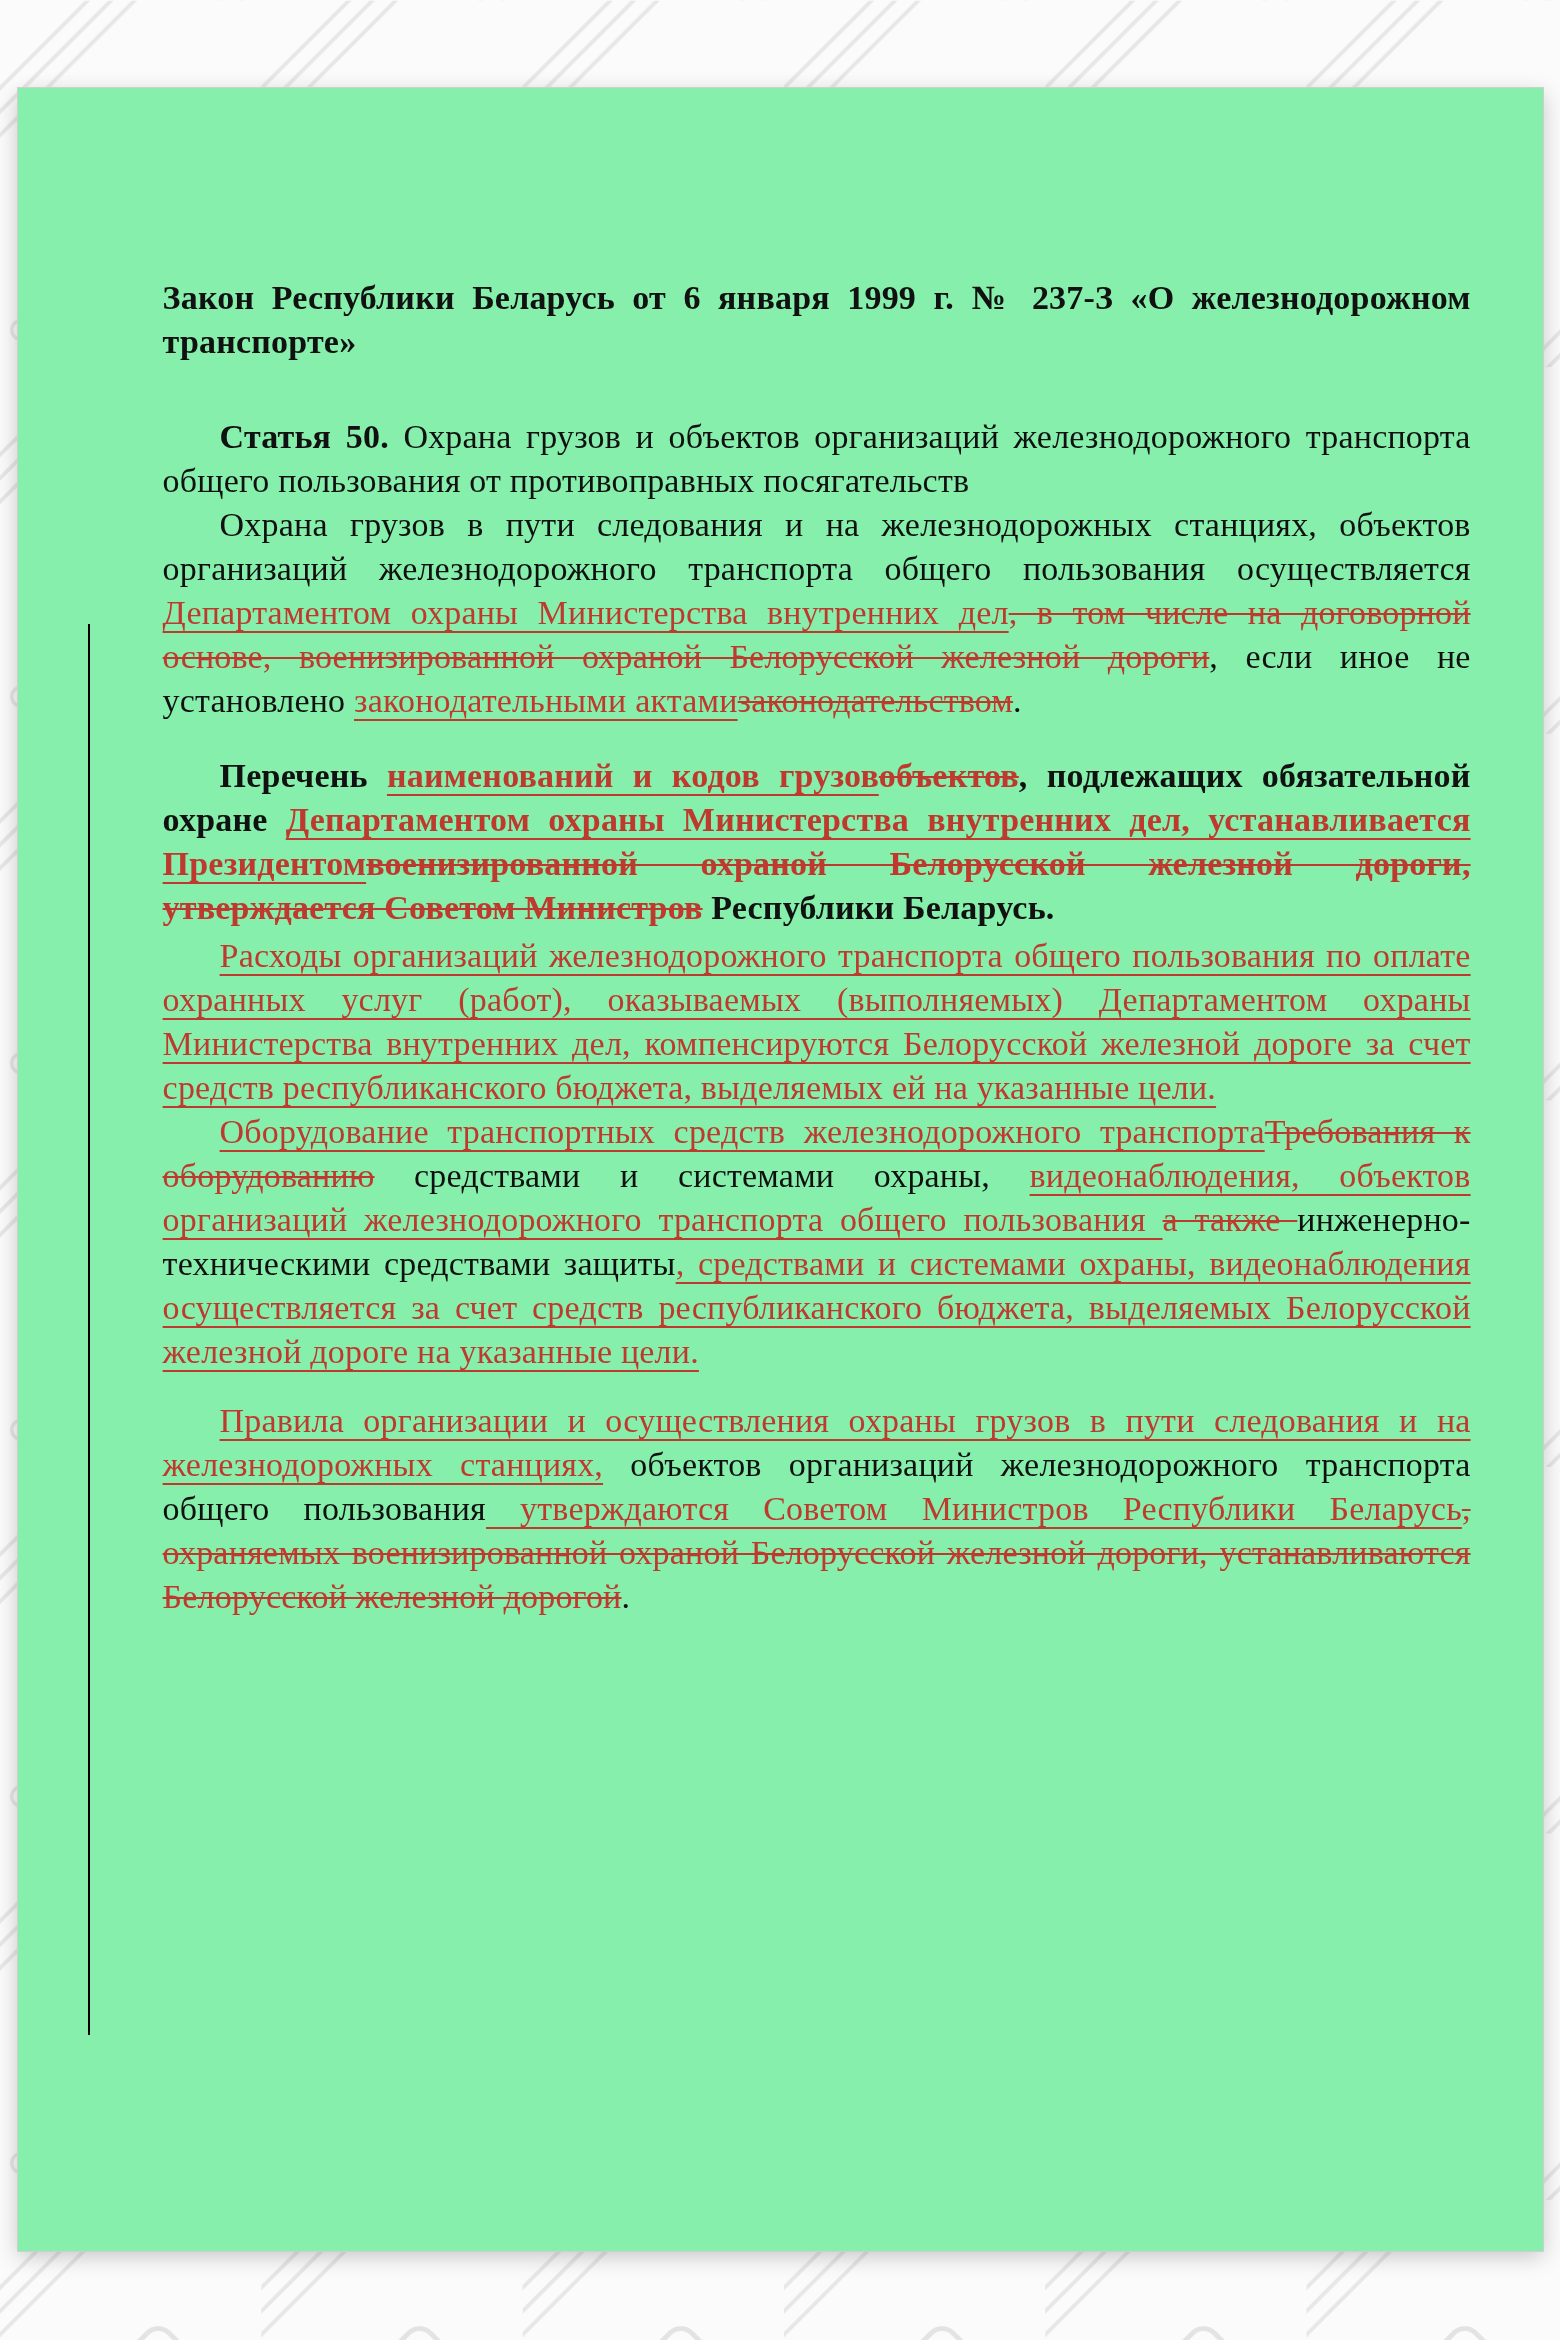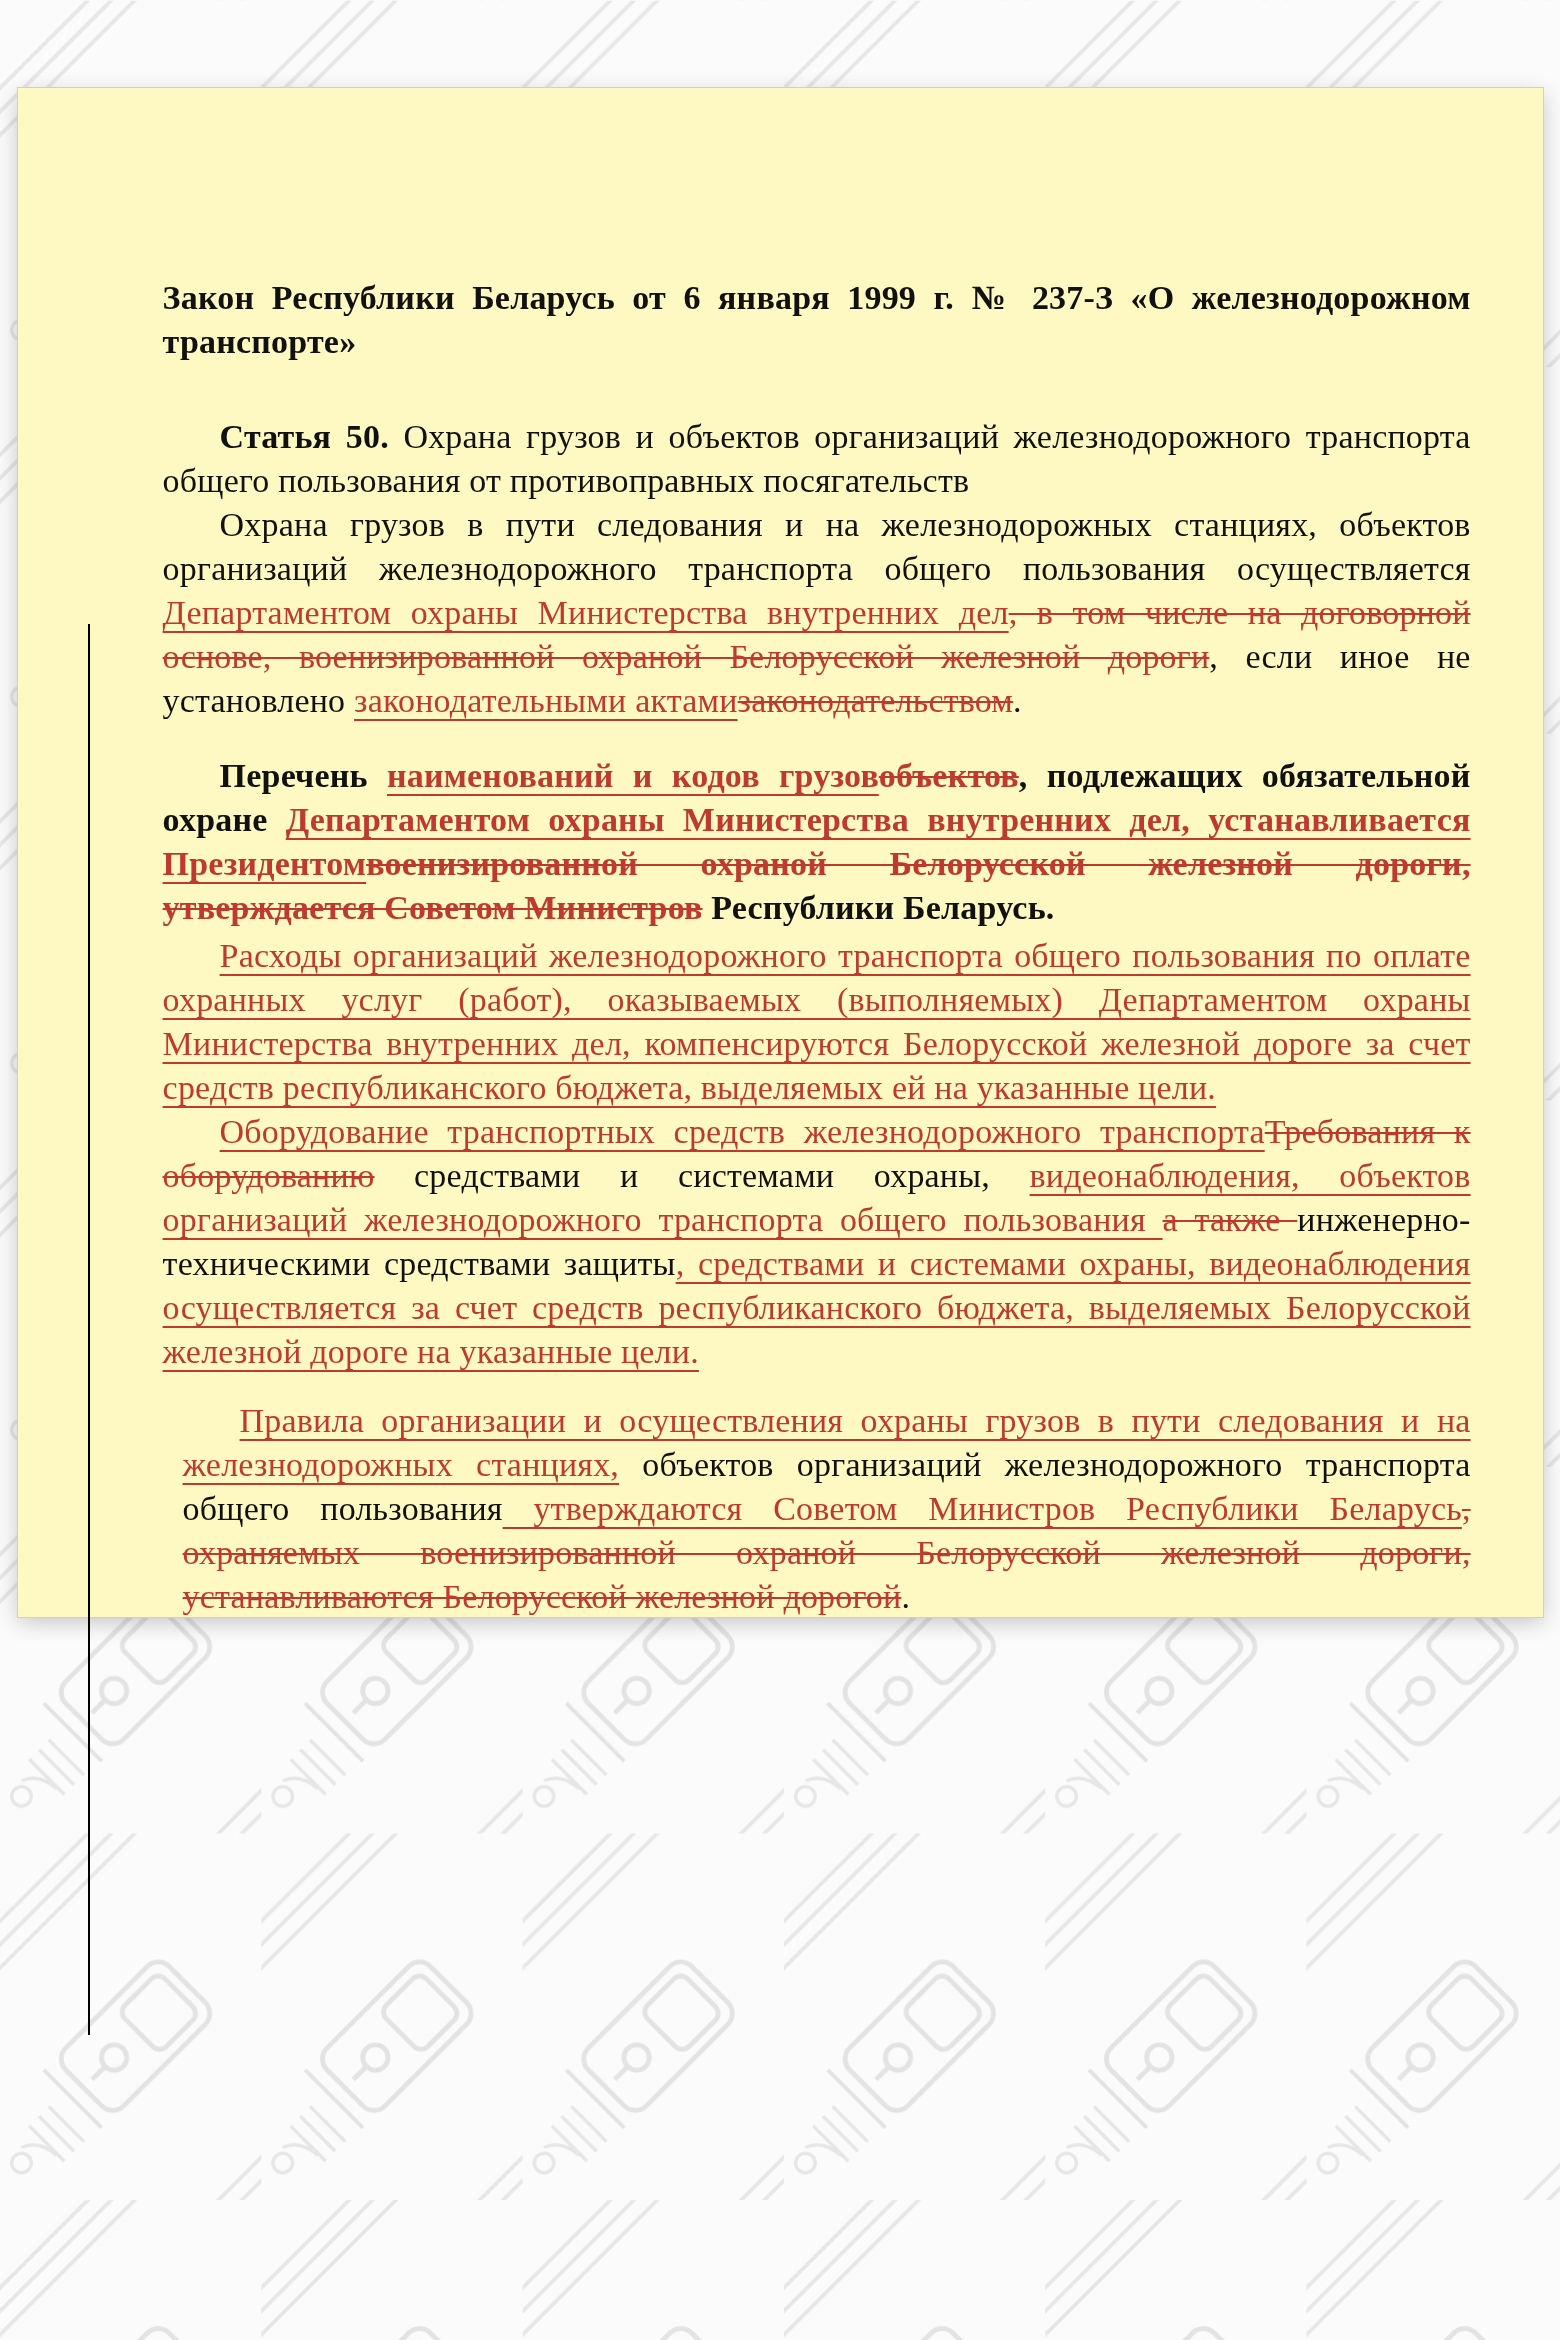--- a/index.html
+++ b/index.html
@@ -14,22 +14,22 @@
     font-family:"Liberation Serif","DejaVu Serif",serif;
     overflow:hidden;
   }
   .bg{
     position:absolute;left:0;top:0;width:1560px;height:2341px;
     display:block;
   }
   .sheet{
     position:absolute;
     left:17.6px;top:88px;
-    width:1525px;height:1529px;
-    background:#fef9c3;
+    width:1525px;height:2163px;
+    background:#86efac;
     box-shadow:0 0 0 1px #cfcfcf, 0 5.9px 21.5px rgba(0,0,0,.22);
     box-sizing:border-box;
   }
   .content{
     position:absolute;
     left:145px;top:188px;
     width:1308px;
   }
   .change-bar{
     position:absolute;
@@ -48,21 +48,21 @@
   }
   #doc p.title{
     text-indent:0;
     font-weight:bold;
   }
   #doc p:nth-child(2){margin-top:51px;}
   #doc p:nth-child(3){}
   #doc p:nth-child(4){margin-top:31px;font-weight:bold;}
   #doc p:nth-child(5){margin-top:4px;}
   #doc p:nth-child(6){margin-top:0;}
-  #doc p:nth-child(7){margin-top:25px;margin-left:20px;}
+  #doc p:nth-child(7){margin-top:25px;}
   #doc p:nth-child(8){margin-top:31px;}
   #doc .b{font-weight:bold;}
   #doc .ins{
     color:var(--red);
     text-decoration:underline;
     text-decoration-thickness:2.4px;
     text-underline-offset:6.8px;
   }
   #doc .del{
     color:var(--red);

